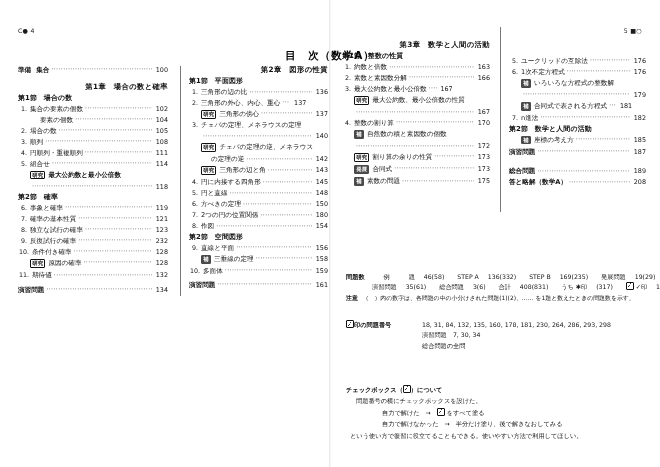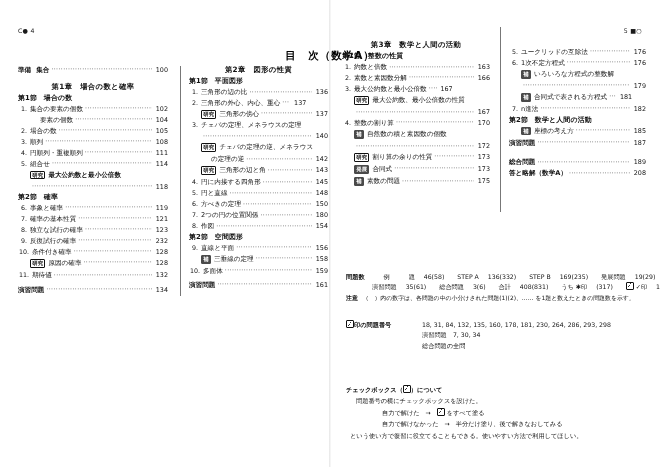--- a/index.html
+++ b/index.html
@@ -55,21 +55,21 @@
     font-size: 6.6px;
     line-height: 1.0;
     color: #111;
   }
   .col.c1 { left: 18px;  top: 66px;  width: 150px; }
   .col.c2 { left: 180px; top: 66px;  width: 148px; padding-left: 8px; border-left: 0.8px solid #777; min-height: 230px;}
   .col.c3 { left: 342px; top: 27px;  width: 148px; }
   .col.c4 { left: 500px; top: 27px;  width: 146px; padding-left: 8px; border-left: 0.8px solid #777; min-height: 185px;}
 
   .chap {
-    text-align: center;
+    text-align: right;
     font-weight: bold;
     font-size: 7.3px;
     margin: 9px 0 5px 0;
     letter-spacing: 0.4px;
   }
   .sect {
     font-weight: bold;
     font-size: 6.9px;
     margin: 4px 0 3px 0;
     letter-spacing: 0.2px;
@@ -529,21 +529,21 @@
       <span class="num"></span>
       <span class="badge bx fill">補</span>
       <span class="txt">素数の問題</span>
       <span class="lead"></span>
       <span class="pg">175</span>
     </div>
   </div>
 
   <div class="col c4">
 
-    <div class="row" style="margin-top:21px">
+    <div class="row" style="margin-top:30px">
       <span class="num">5.</span>
       <span class="txt">ユークリッドの互除法</span>
       <span class="lead"></span>
       <span class="pg">176</span>
     </div>
     <div class="row">
       <span class="num">6.</span>
       <span class="txt">1次不定方程式</span>
       <span class="lead"></span>
       <span class="pg">176</span>

